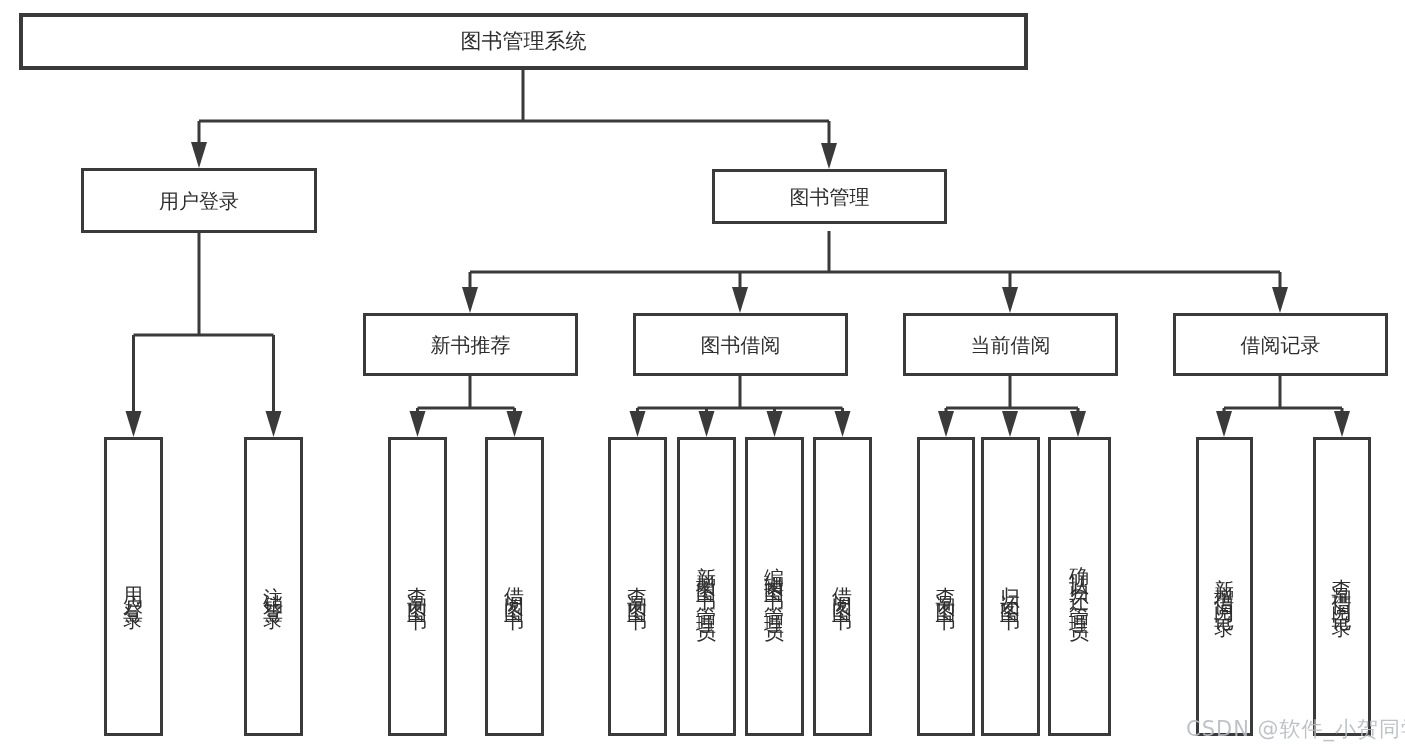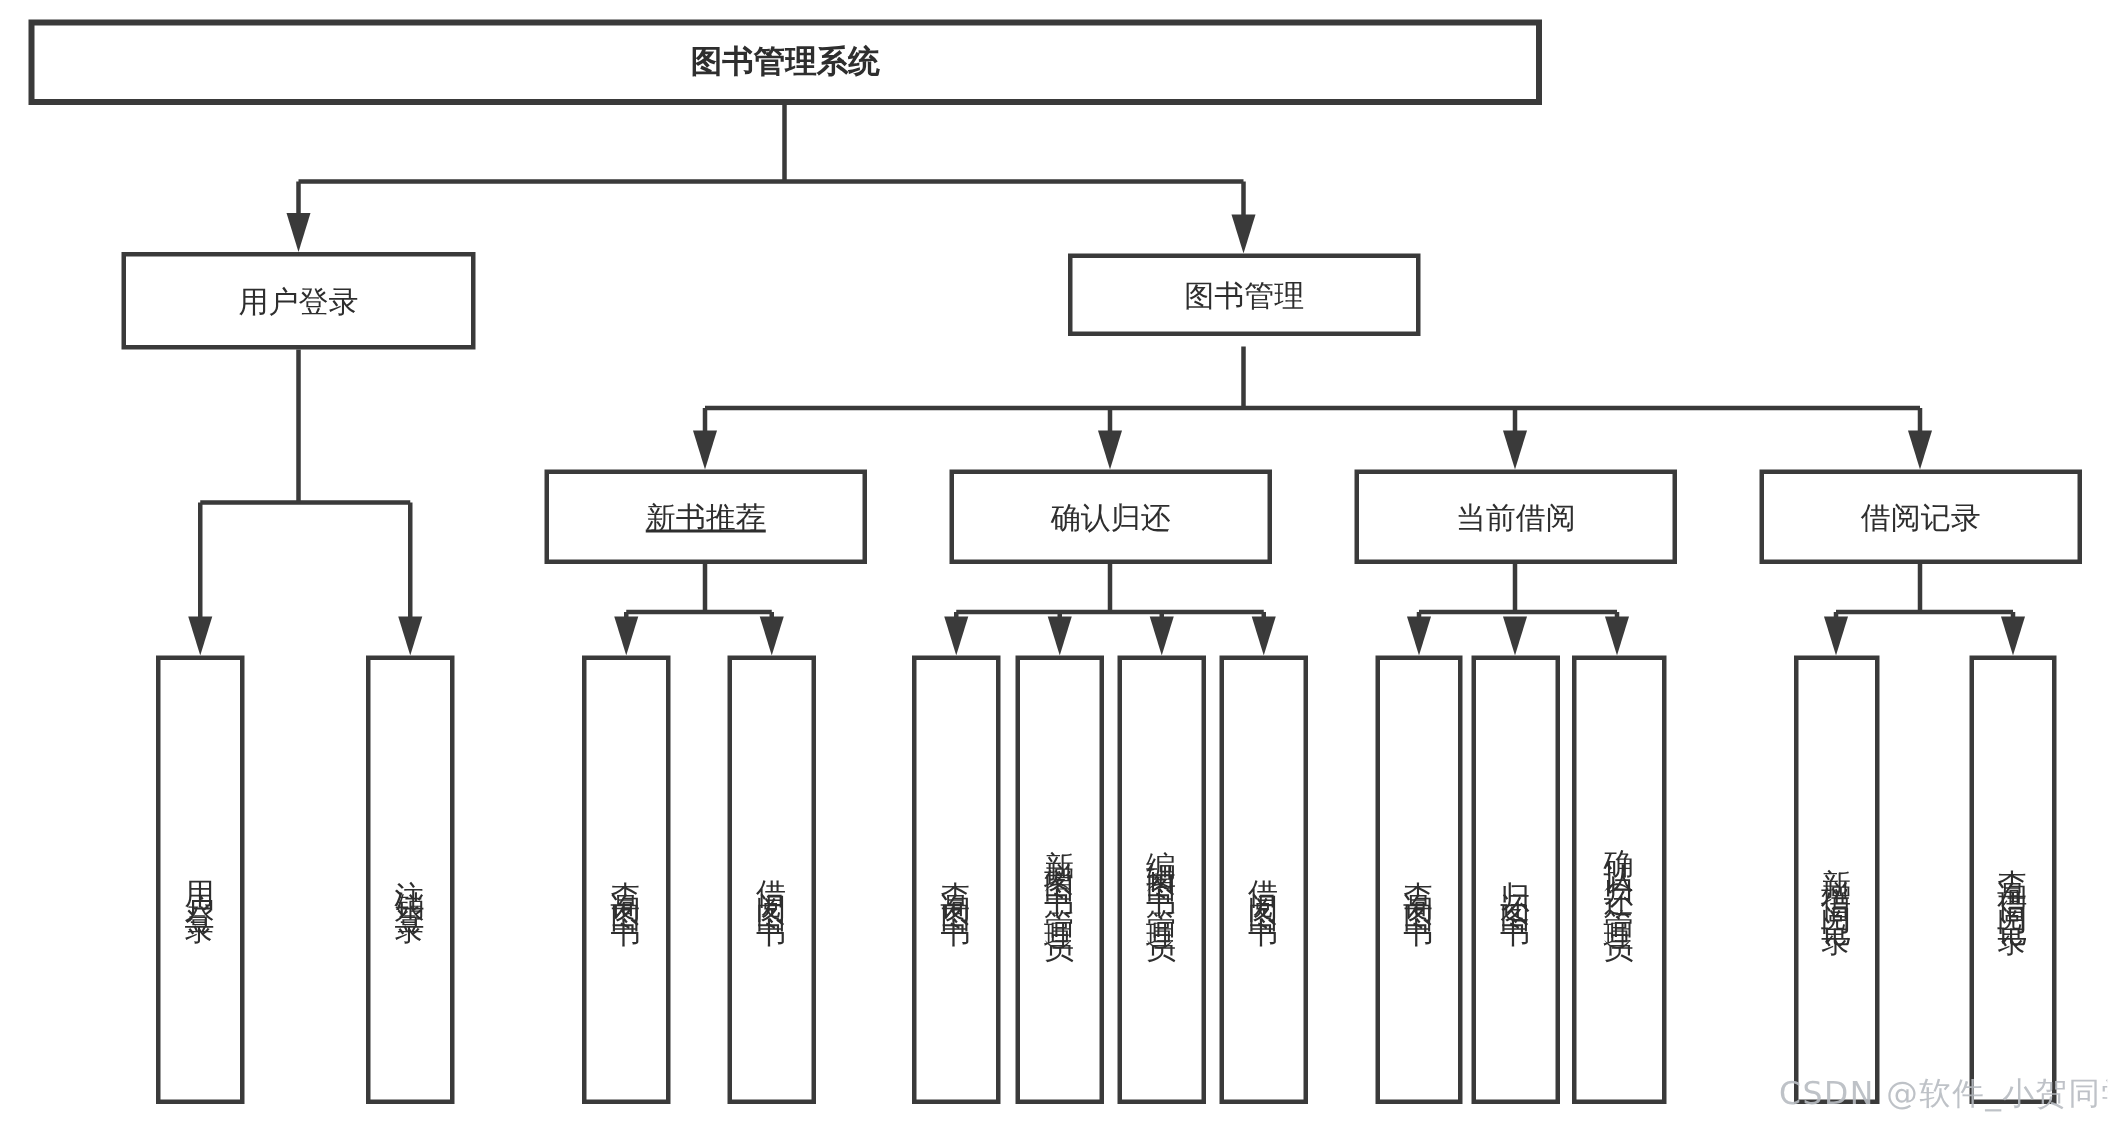--- a/index.html
+++ b/index.html
@@ -22,21 +22,21 @@
     position:absolute;
     box-sizing:border-box;
     background:#ffffff;
     border:3px solid var(--line);
     display:flex;align-items:center;justify-content:center;
     color:var(--text);
     font-size:20px;
     line-height:1.2;
     white-space:nowrap;
   }
-  .root-node{border-width:4px;font-size:21px;font-weight:bold;}
+  .root-node{border-width:4px;font-size:21px;}
   .v-node span{
     writing-mode:vertical-rl;
     text-orientation:mixed;
     letter-spacing:8px;
     font-size:20px;
     line-height:1;
   }
   .watermark{
     position:absolute;
     left:1186px;top:715px;
@@ -93,25 +93,25 @@
     <span>图书管理系统</span>
   </div>
 
   <div class="node" style="left:81px;top:168px;width:236px;height:65px;">
     <span>用户登录</span>
   </div>
   <div class="node" style="left:712px;top:169px;width:235px;height:55px;">
     <span>图书管理</span>
   </div>
 
-  <div class="node" style="left:363px;top:313px;width:215px;height:63px;text-decoration:underline;">
+  <div class="node" style="left:363px;top:313px;width:215px;height:63px;">
     <span>新书推荐</span>
   </div>
   <div class="node" style="left:633px;top:313px;width:215px;height:63px;">
-    <span>确认归还</span>
+    <span>图书借阅</span>
   </div>
   <div class="node" style="left:903px;top:313px;width:215px;height:63px;text-align:right;">
     <span>当前借阅</span>
   </div>
   <div class="node" style="left:1173px;top:313px;width:215px;height:63px;">
     <span>借阅记录</span>
   </div>
 
   <div class="node v-node" style="left:104px;top:437px;width:59px;height:299px;">
     <span>用户登录</span>

